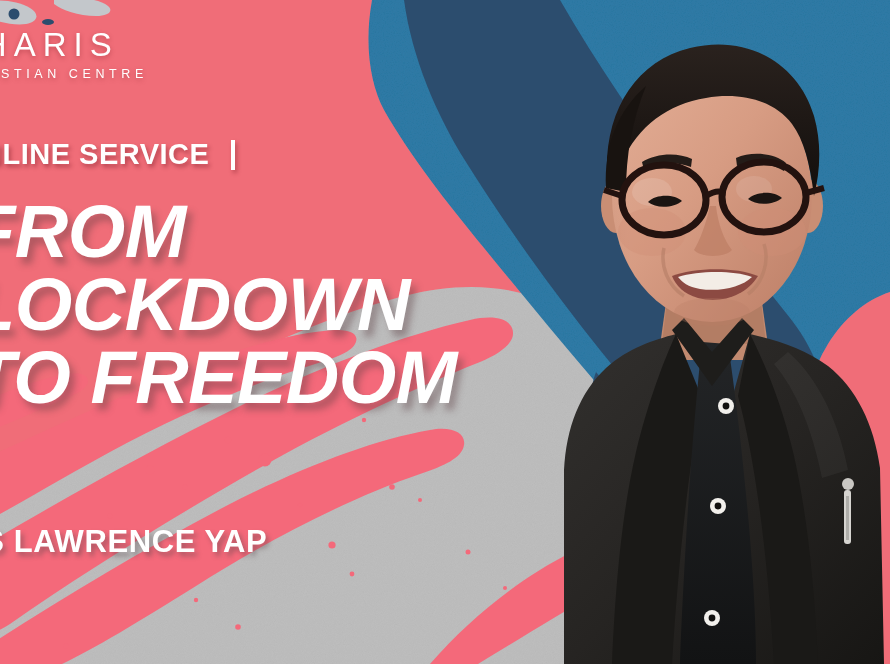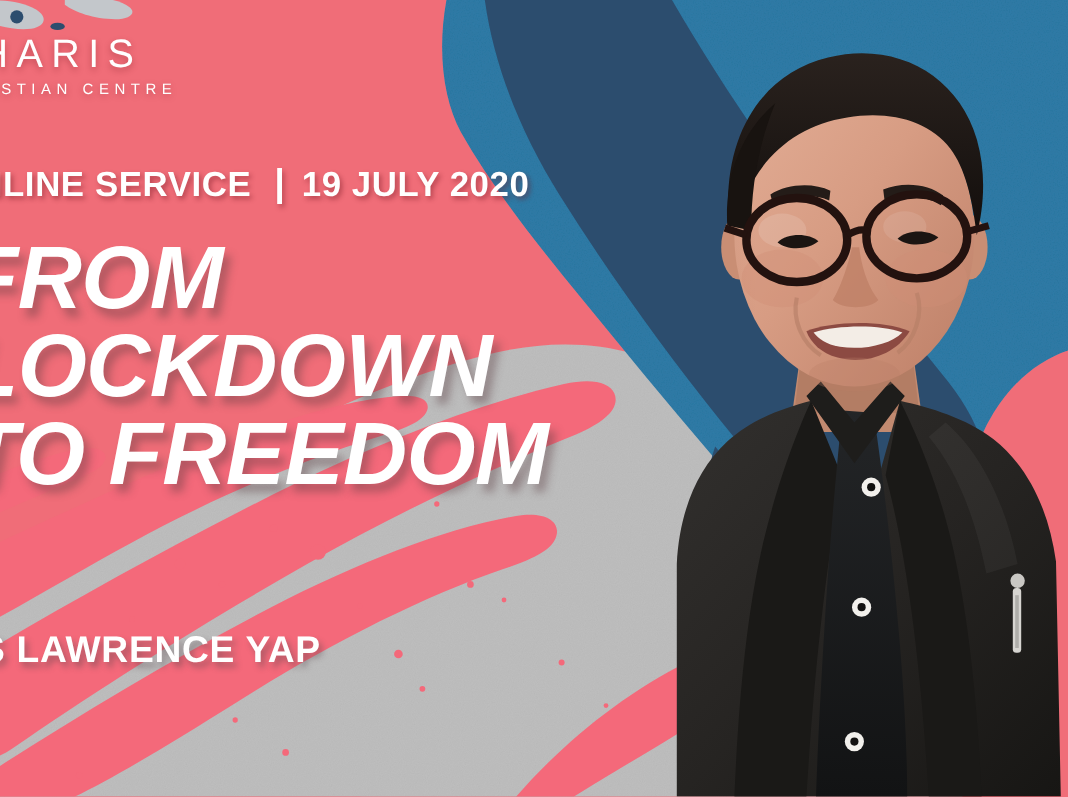--- a/index.html
+++ b/index.html
@@ -225,21 +225,20 @@
   </svg>
 
   <div id="logo-block">
     <div id="logo-name">CHARIS</div>
     <div id="logo-sub">CHRISTIAN CENTRE</div>
   </div>
 
   <div id="service-line">
     <span>ONLINE SERVICE</span>
     <span id="service-divider"></span>
-    <span>19 JULY 2020</span>
   </div>
 
   <div id="title-block">
     <span class="tline" id="tl-1">FROM</span>
     <span class="tline" id="tl-2">LOCKDOWN</span>
     <span class="tline" id="tl-3">TO FREEDOM</span>
   </div>
 
   <div id="speaker-line">PS LAWRENCE YAP</div>
 

